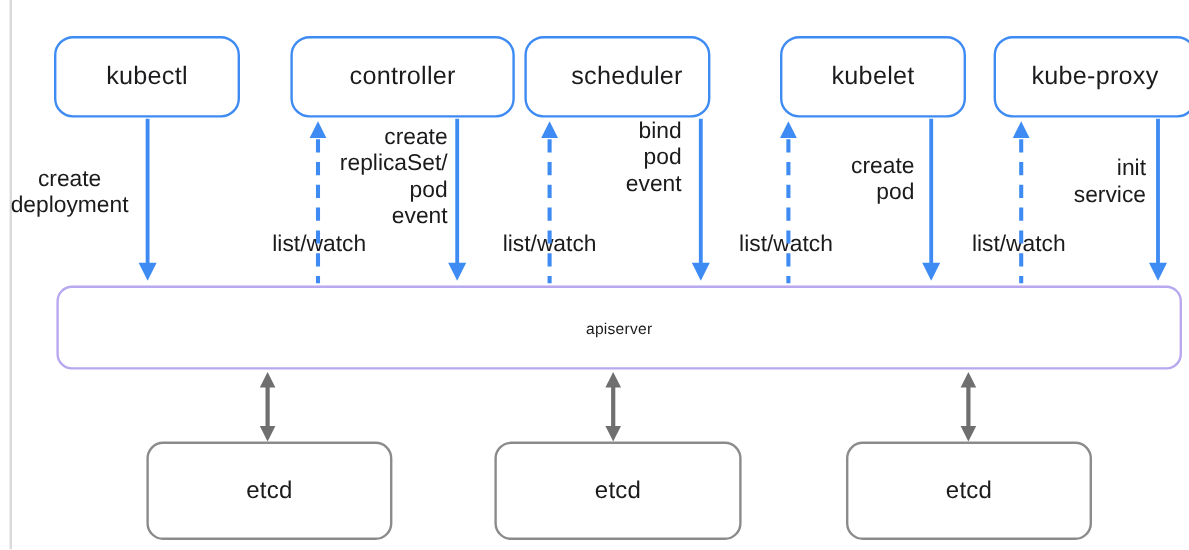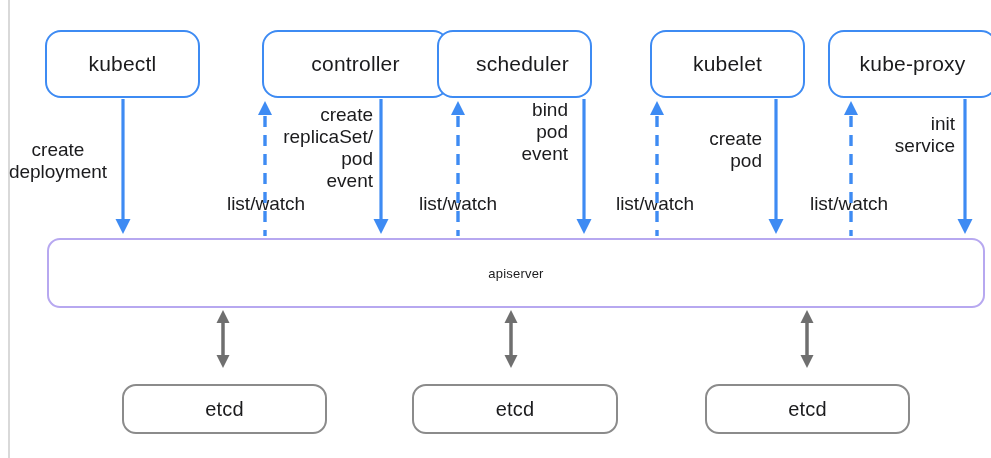--- a/index.html
+++ b/index.html
@@ -44,22 +44,22 @@
     border-radius: 16px;
   }
   .node-apiserver {
     left: 47px; top: 238px;
     width: 938px; height: 70px;
     border: 2.5px solid var(--purple);
     border-radius: 13px;
     font-size: 13px;
   }
   .node-etcd {
-    top: 384px;
-    height: 50px;
+    top: 368px;
+    height: 82px;
     border: 2.5px solid var(--gray-border);
     border-radius: 14px;
     font-size: 20px;
   }
   .anno {
     position: absolute;
     font-size: 19px;
     line-height: 22px;
     white-space: pre-line;
     color: var(--text);
@@ -79,21 +79,21 @@
 </head>
 <body>
 
 <div id="stage">
 
   <div class="frame-edge"></div>
 
   <div class="node node-top" style="left:45px;width:155px;">
     <span>kubectl</span>
   </div>
-  <div class="node node-top" style="left:242px;width:187px;margin-left:20px;">
+  <div class="node node-top" style="left:242px;width:187px;">
     <span>controller</span>
   </div>
   <div class="node node-top" style="left:437px;width:155px;padding-left:16px;">
     <span>scheduler</span>
   </div>
   <div class="node node-top" style="left:650px;width:155px;">
     <span>kubelet</span>
   </div>
   <div class="node node-top" style="left:828px;width:169px;">
     <span>kube-proxy</span>
@@ -121,21 +121,21 @@
 pod
 event</div>
 
   <div class="anno anno-right" style="left:468px;top:99px;width:100px;">bind
 pod
 event</div>
 
   <div class="anno anno-right" style="left:662px;top:128px;width:100px;">create
 pod</div>
 
-  <div class="anno anno-right" style="left:855px;top:113px;width:100px;">init
+  <div class="anno anno-right" style="left:855px;top:130px;width:100px;">init
 service</div>
 
   <div class="anno anno-center" style="left:218px;top:193px;width:96px;">list/watch</div>
   <div class="anno anno-center" style="left:410px;top:193px;width:96px;">list/watch</div>
   <div class="anno anno-center" style="left:607px;top:193px;width:96px;">list/watch</div>
   <div class="anno anno-center" style="left:801px;top:193px;width:96px;">list/watch</div>
 
   <svg class="arrows" width="991" height="458" viewBox="0 0 991 458">
 
     <g>

